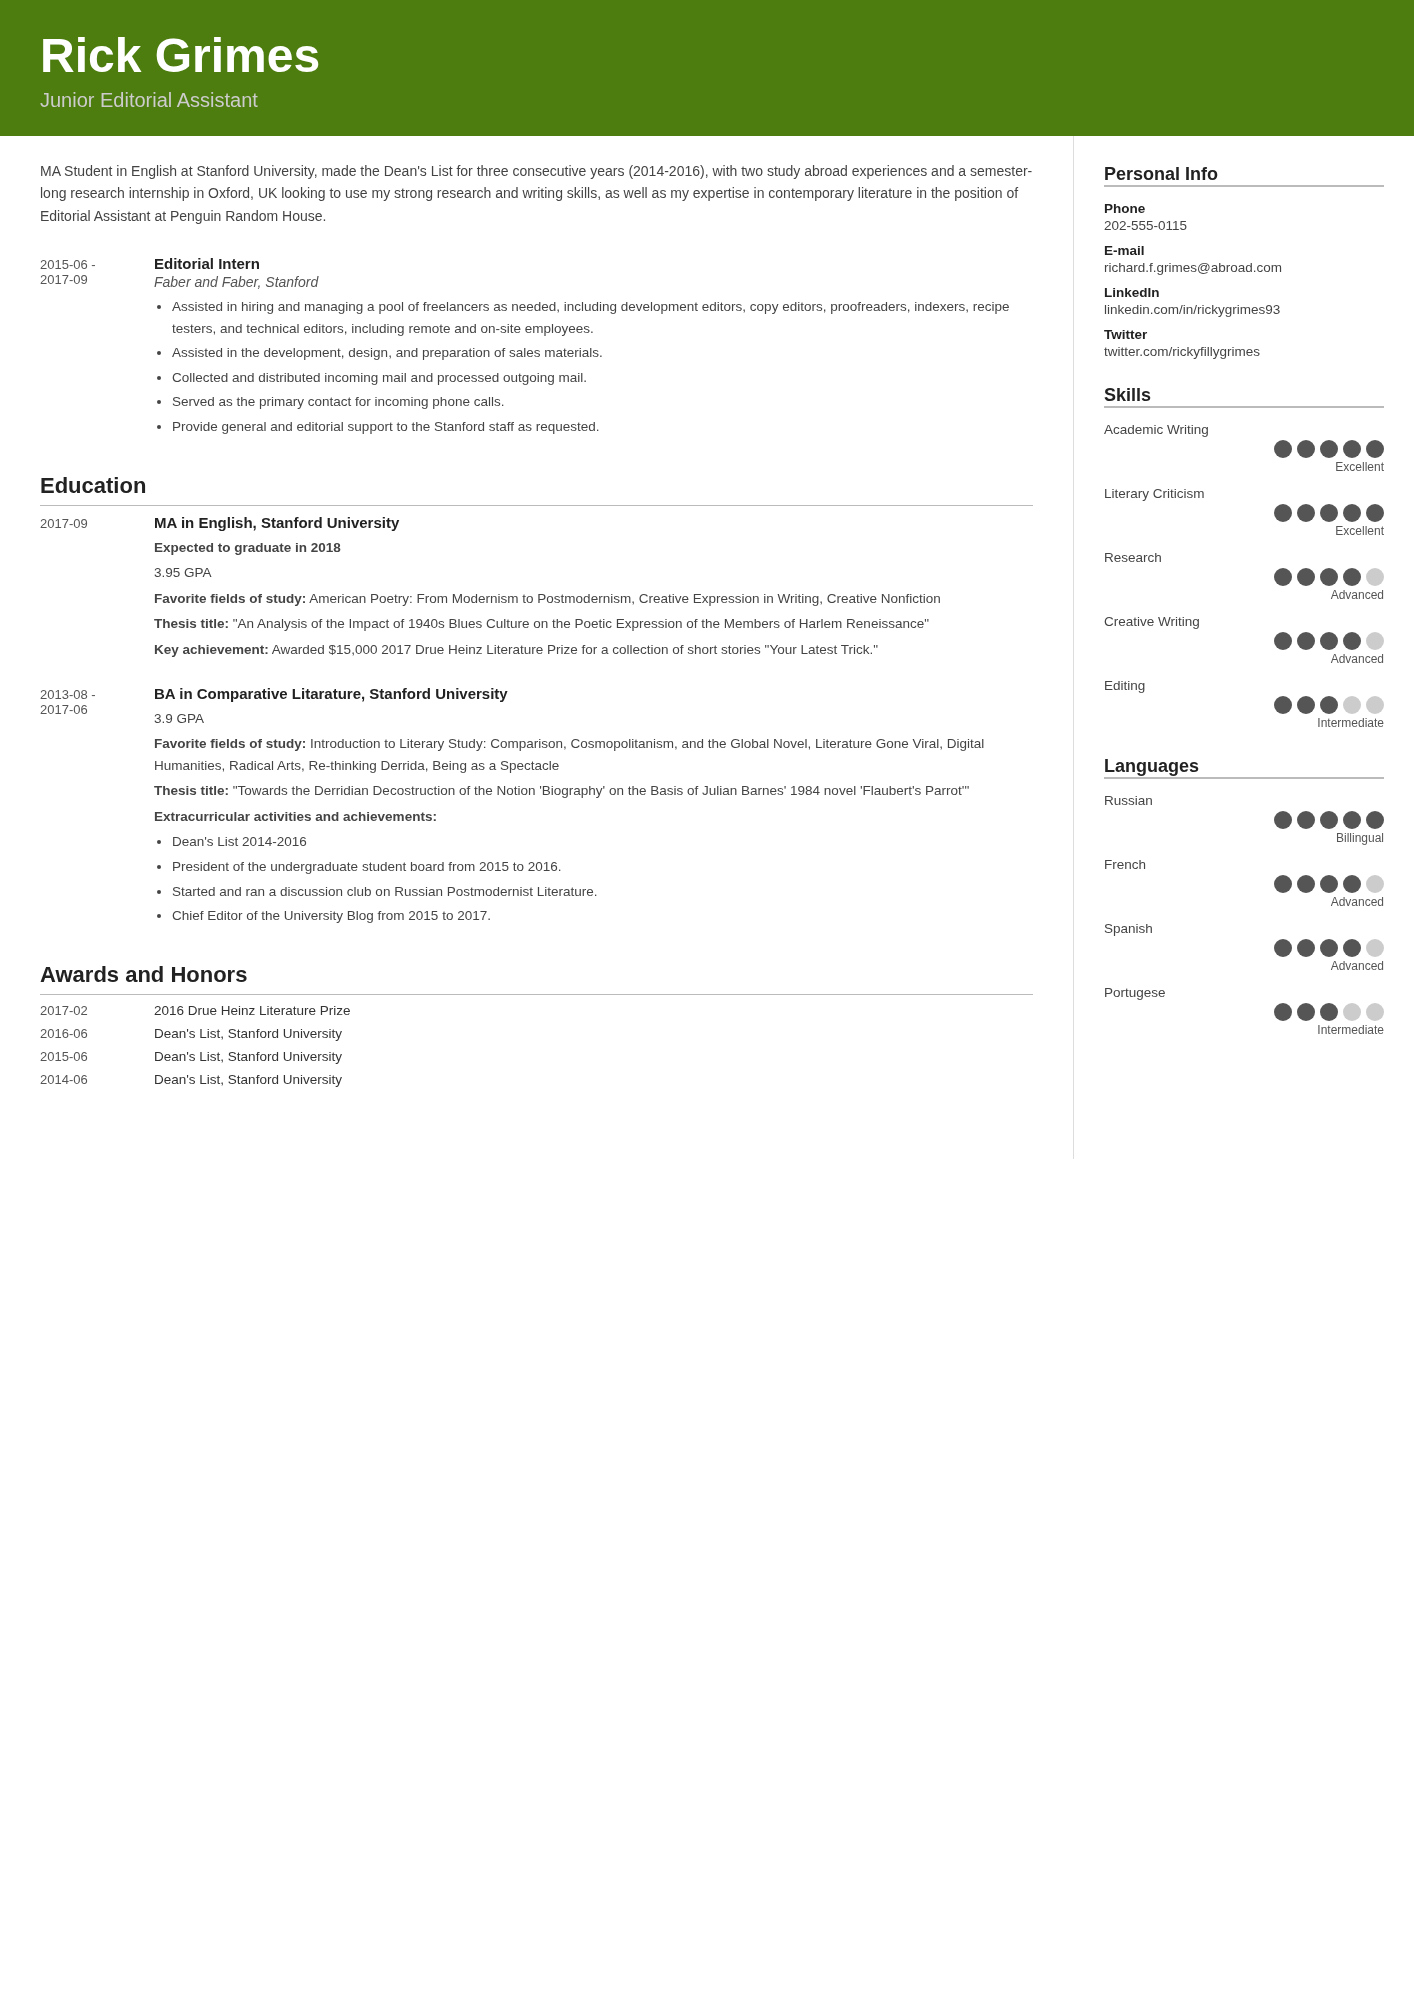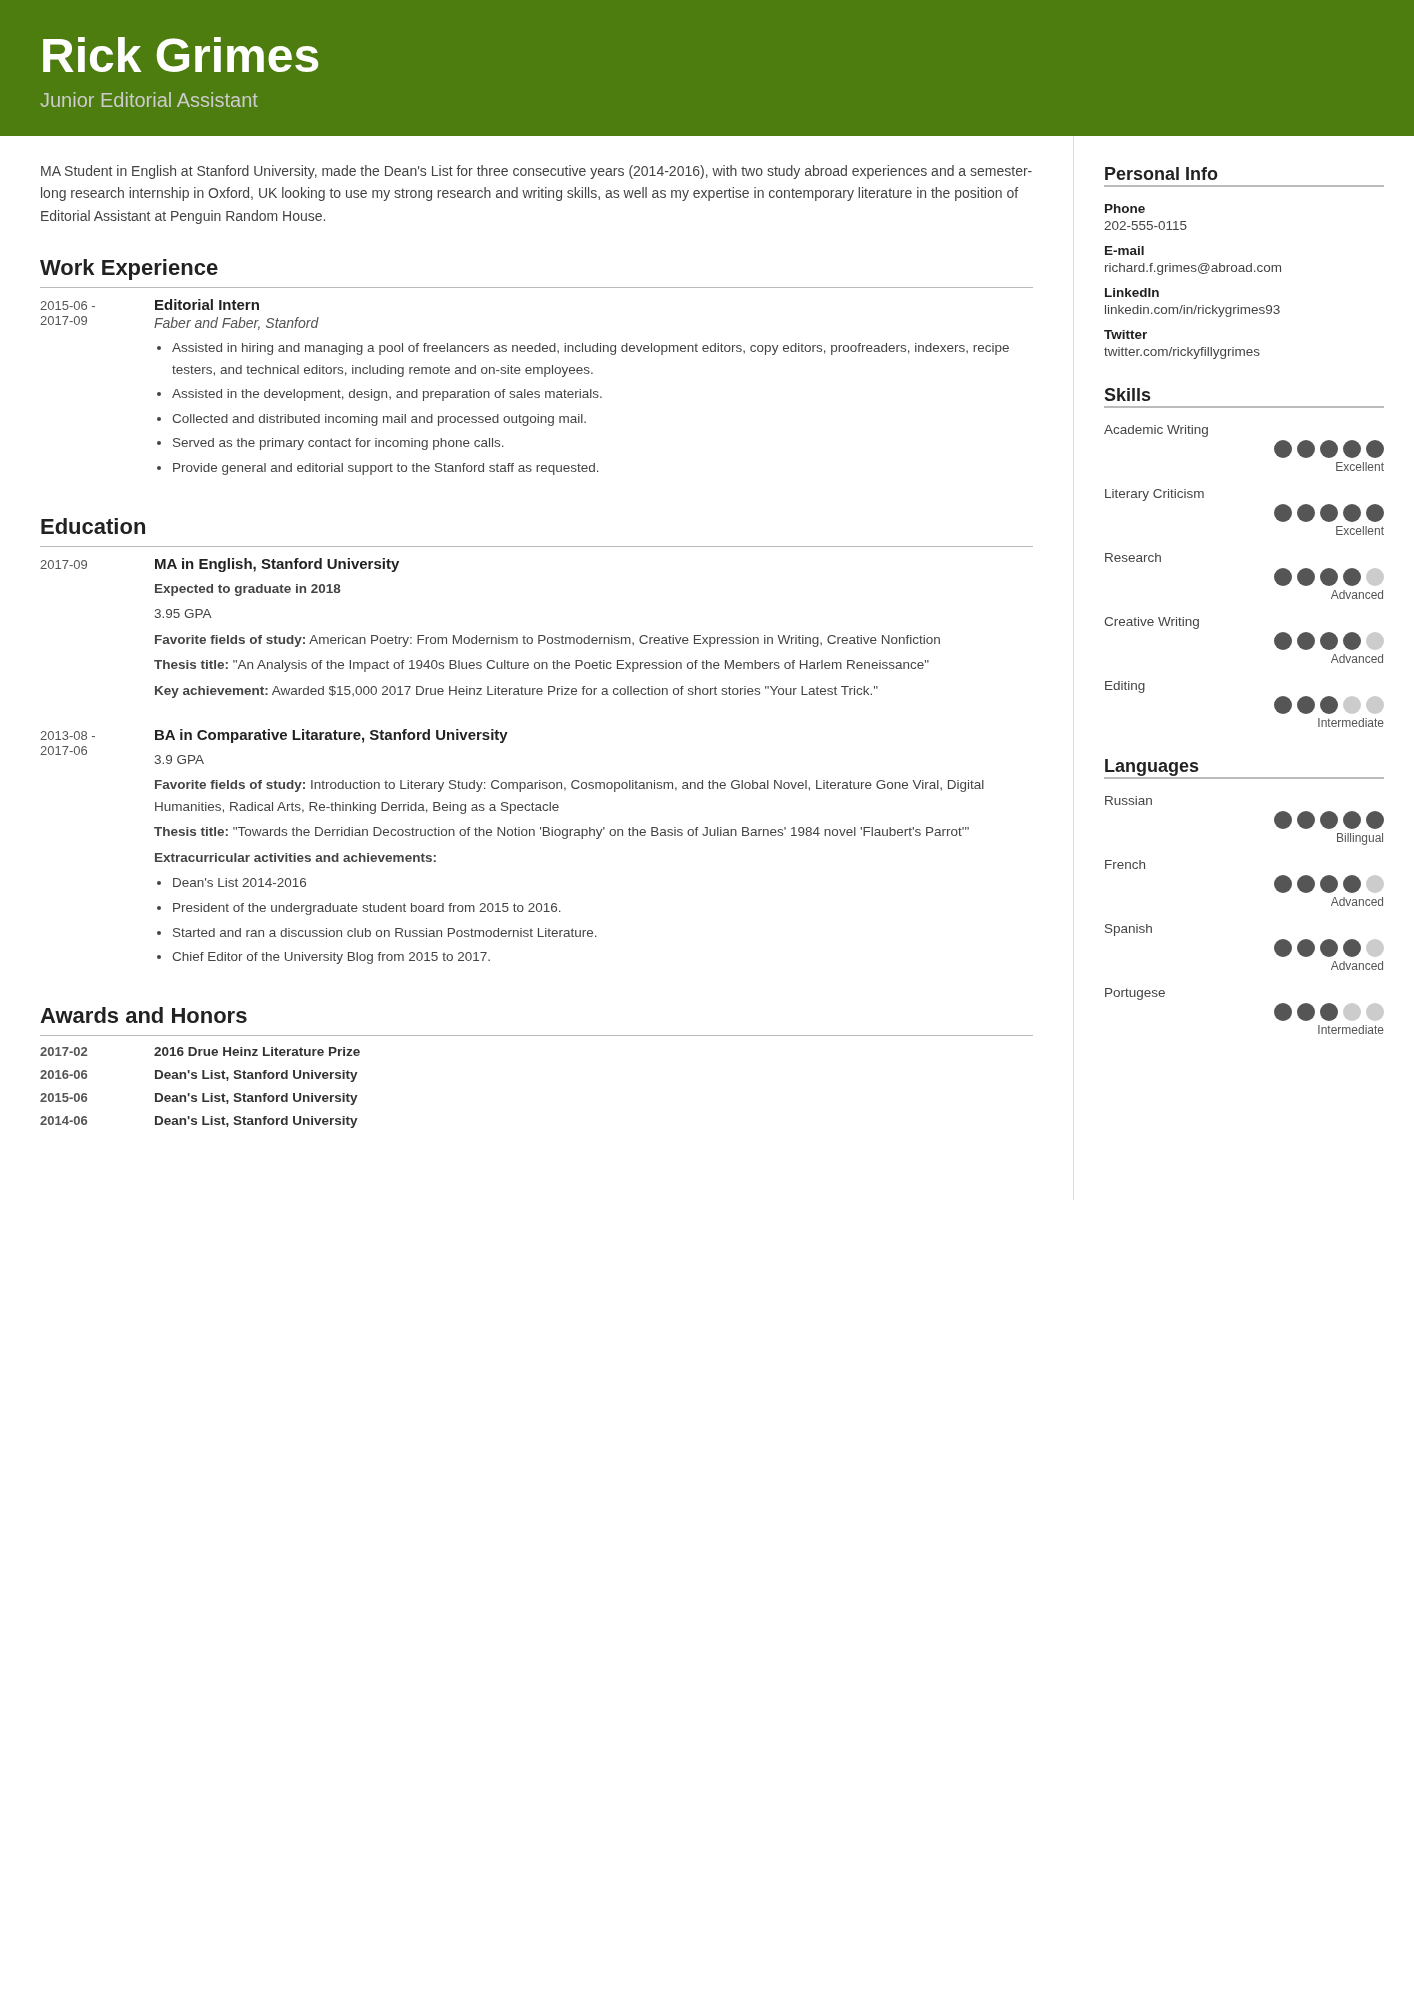--- a/index.html
+++ b/index.html
@@ -159,21 +159,20 @@
       background: #ccc;
     }
     .skill-level {
       font-size: 12px;
       color: #555;
     }
     .award-entry {
       display: flex;
       gap: 24px;
       margin-bottom: 8px;
-      font-weight: bold;
     }
     .award-date {
       font-size: 13px;
       color: #555;
       min-width: 90px;
     }
     .award-title {
       font-size: 13.5px;
       color: #333;
     }
@@ -186,21 +185,20 @@
   <div class="header-title">Junior Editorial Assistant</div>
 </div>
 
 <div class="main-layout">
 
   <div class="left-col">
 
     <div class="summary">MA Student in English at Stanford University, made the Dean's List for three consecutive years (2014-2016), with two study abroad experiences and a semester-long research internship in Oxford, UK looking to use my strong research and writing skills, as well as my expertise in contemporary literature in the position of Editorial Assistant at Penguin Random House.</div>
 
     <div class="section">
-      <div class="section-title">Work Experience</div>
 
       <div class="entry">
         <div class="entry-date">2015-06 -<br>2017-09</div>
         <div class="entry-content">
           <div class="entry-title">Editorial Intern</div>
           <div class="entry-subtitle">Faber and Faber, Stanford</div>
           <div class="entry-body">
             <ul>
               <li>Assisted in hiring and managing a pool of freelancers as needed, including development editors, copy editors, proofreaders, indexers, recipe testers, and technical editors, including remote and on-site employees.</li>
               <li>Assisted in the development, design, and preparation of sales materials.</li>

